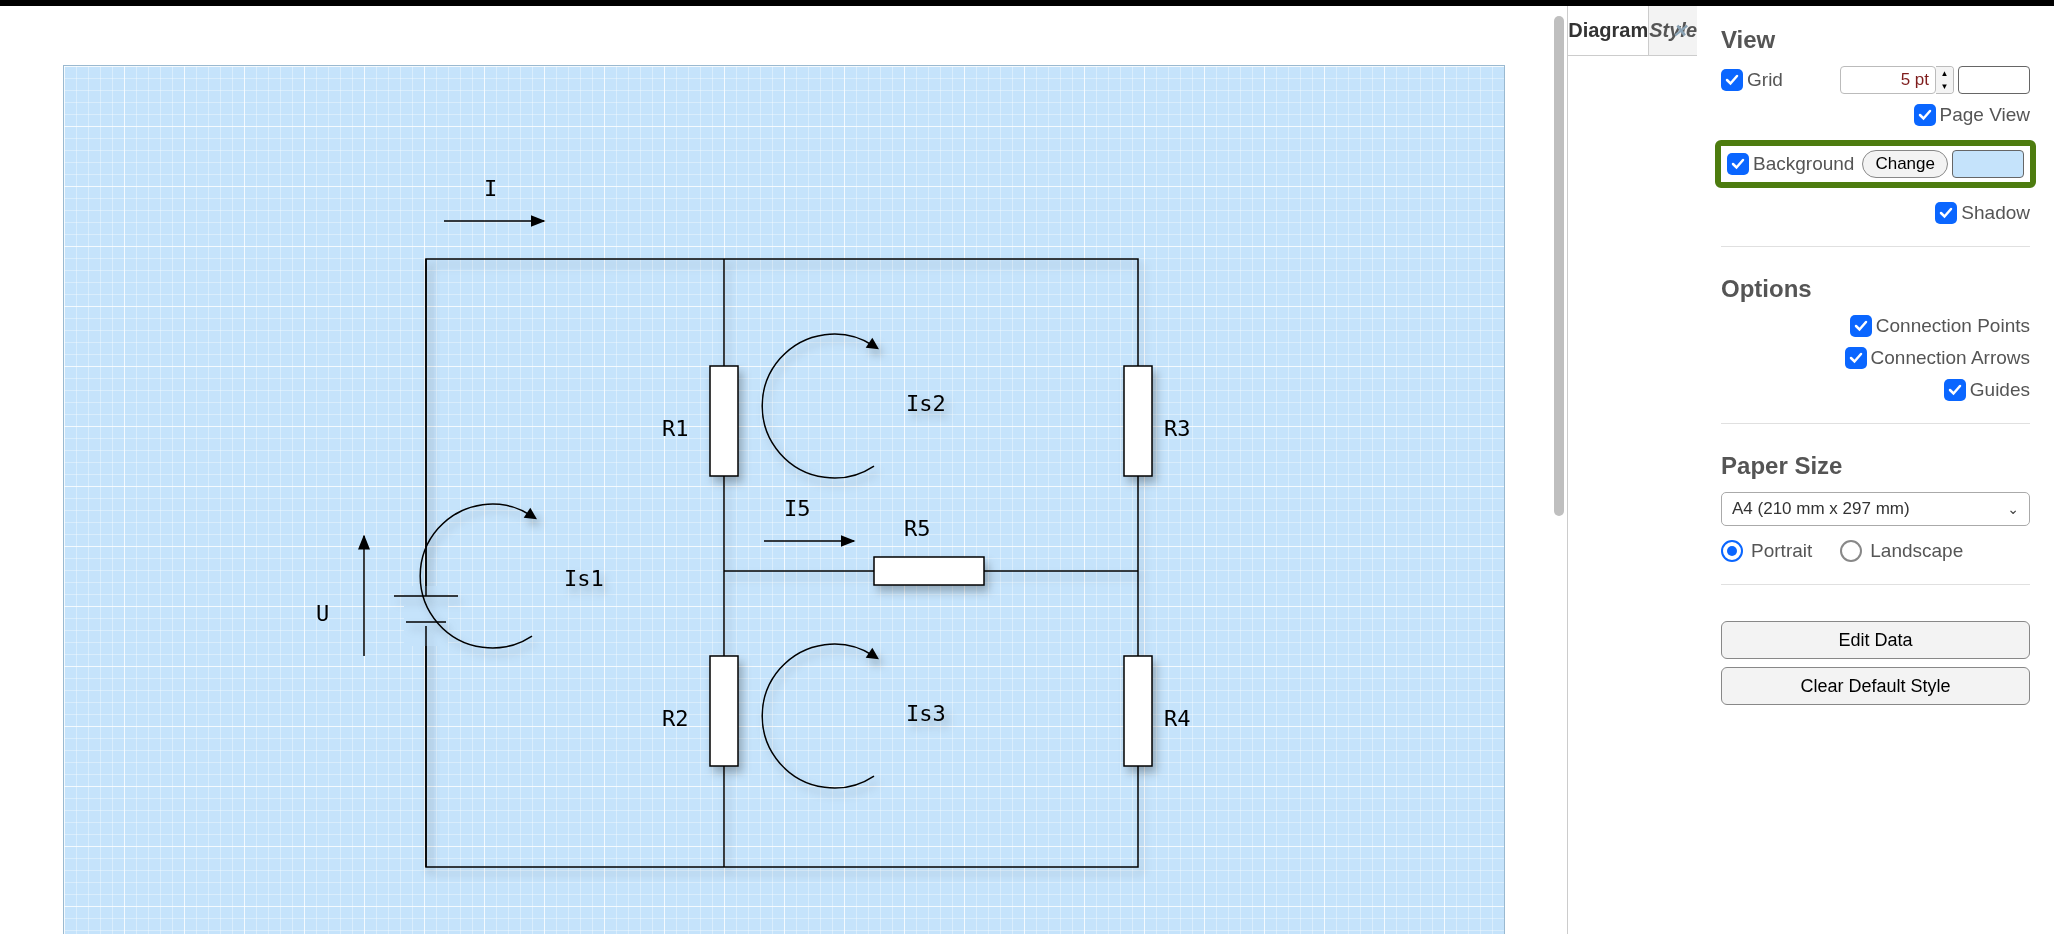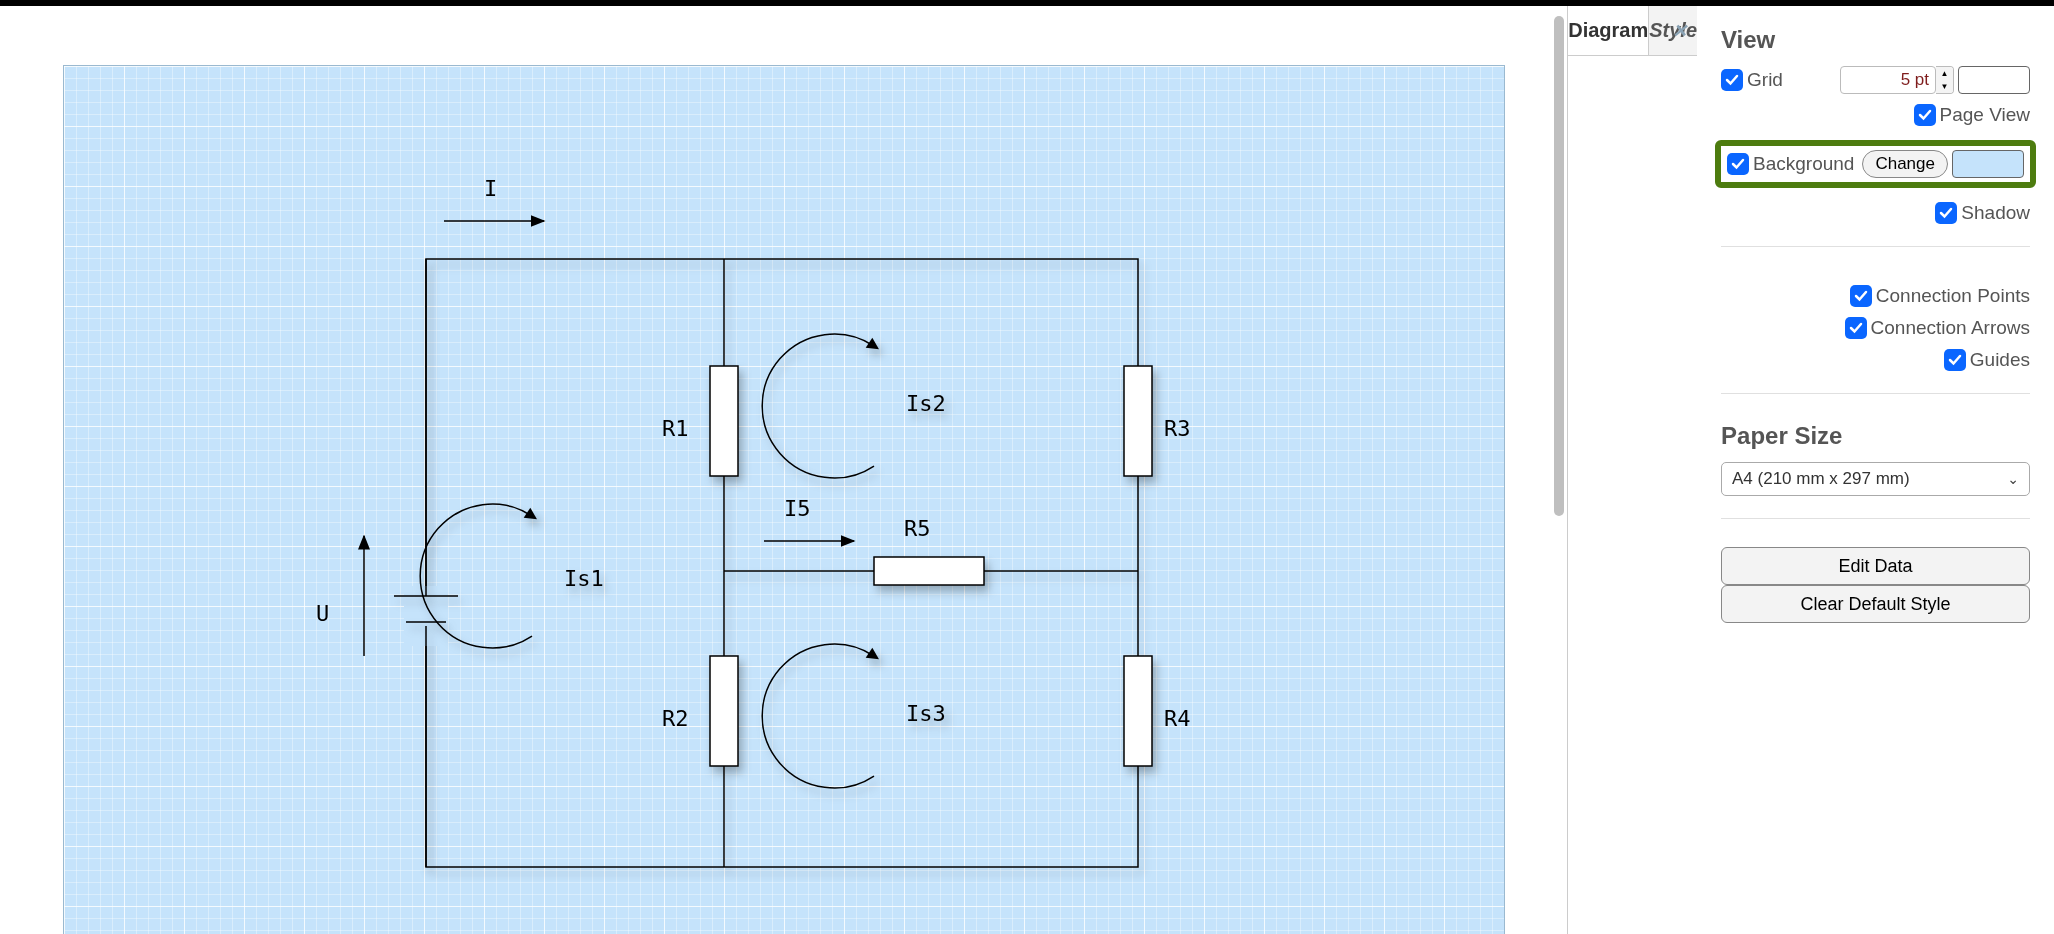--- a/index.html
+++ b/index.html
@@ -62,21 +62,21 @@
   .highlight-red { border: 6px solid #4d7c0f; border-radius: 6px; padding: 4px 6px; margin: 14px -6px; }
 
   .select { width: 100%; height: 34px; border: 1px solid #aaa; border-radius: 5px; background: #fff; padding: 0 10px; font-size: 17px; color: #333; display:flex; align-items:center; justify-content:space-between; cursor:pointer;}
   .select-caret { font-size: 14px; color: #444; }
 
   .radio-row { display: flex; gap: 28px; margin-top: 14px; align-items: center; }
   .radio { width: 22px; height: 22px; border-radius: 50%; border: 2px solid #0a66ff; display: flex; align-items: center; justify-content: center; cursor:pointer;}
   .radio.off { border-color: #888; }
   .radio .dot { width: 10px; height: 10px; border-radius: 50%; background: #0a66ff; }
 
-  .wide-btn { width: 100%; height: 38px; border: 1px solid #888; border-radius: 6px; background: #f3f3f3; font-size: 18px; cursor: pointer; margin-top: 0; }
+  .wide-btn { width: 100%; height: 38px; border: 1px solid #888; border-radius: 6px; background: #f3f3f3; font-size: 18px; cursor: pointer; margin-top: 8px; }
 
   
   .comp-shadow { filter: drop-shadow(4px 6px 4px rgba(0,0,0,0.25)); }
   .comp-rect { fill: #fff; stroke: #000; stroke-width: 1.5; }
   .wire { stroke: #000; stroke-width: 1.5; fill: none; }
   .txt { font-family: "Menlo","Consolas",monospace; font-size: 22px; fill: #000; }
 </style>
 </head>
 <body>
 
@@ -230,20 +230,21 @@
           <div class="check">
             <svg viewBox="0 0 16 16">
                 <path d="M3 8 L6.5 11.5 L13 4" stroke="#fff" stroke-width="2.5" fill="none" stroke-linecap="round"></path>
               </svg>
           </div>
           <div class="row-label">Shadow</div>
         </div>
       </div>
 
       <div class="section">
+        <div class="section-title">Options</div>
         <div class="row">
           <div class="check">
             <svg viewBox="0 0 16 16">
                 <path d="M3 8 L6.5 11.5 L13 4" stroke="#fff" stroke-width="2.5" fill="none" stroke-linecap="round"></path>
               </svg>
           </div>
           <div class="row-label">Connection Points</div>
         </div>
         <div class="row">
           <div class="check">
@@ -262,20 +263,32 @@
           <div class="row-label">Guides</div>
         </div>
       </div>
 
       <div class="section" style="border-bottom:1px solid #e0e0e0;">
         <div class="section-title">Paper Size</div>
         <div class="select">
           <span>A4 (210 mm x 297 mm)</span>
           <span class="select-caret">⌄</span>
         </div>
+        <div class="radio-row">
+          <div style="display:flex;align-items:center;gap:8px;">
+            <div class="radio">
+                <div class="dot"></div>
+              </div>
+            <span class="row-label">Portrait</span>
+          </div>
+          <div style="display:flex;align-items:center;gap:8px;">
+            <div class="radio off"></div>
+            <span class="row-label">Landscape</span>
+          </div>
+        </div>
       </div>
 
       <div>
         <button class="wide-btn">Edit Data</button>
         <button class="wide-btn">Clear Default Style</button>
       </div>
     </div>
   </div>
 </div>
 

